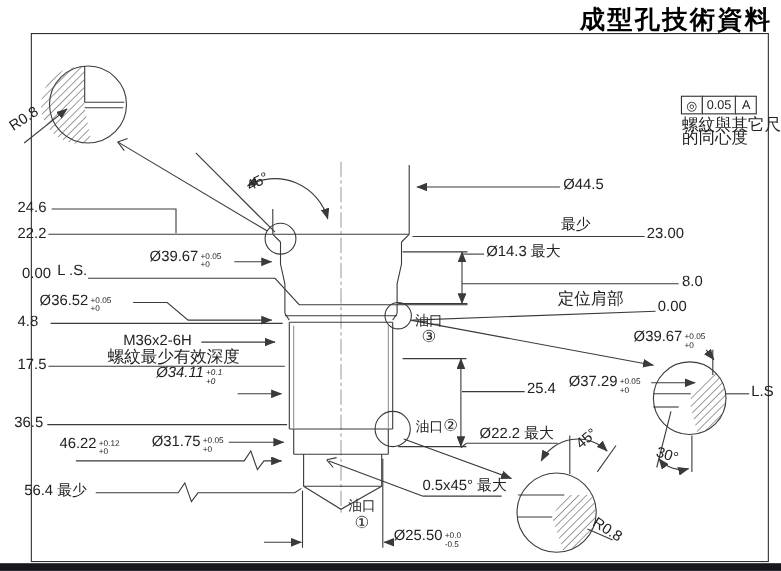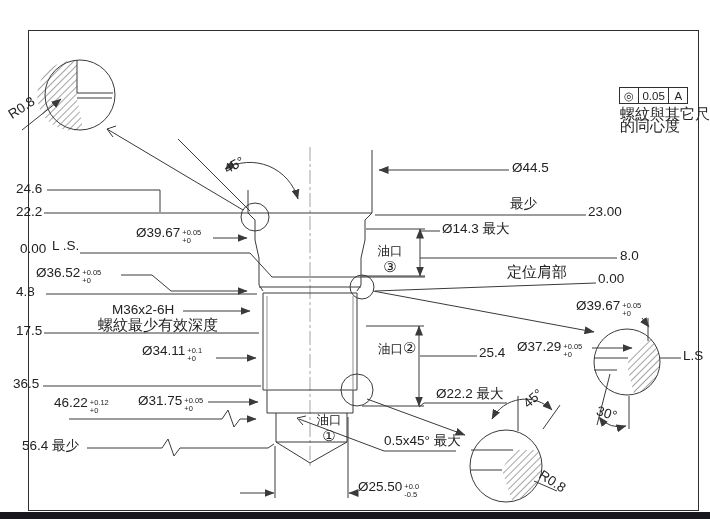--- a/index.html
+++ b/index.html
@@ -11,31 +11,32 @@
   .pagetitle{position:absolute;top:2px;right:8px;font-size:23px;font-weight:700;letter-spacing:2px;color:#000;}
   svg.linework{position:absolute;left:0;top:0;}
   .lbl{position:absolute;font-size:13.5px;line-height:1.05;white-space:nowrap;color:#222;}
   .sm{font-size:15px;}
   .big{font-size:16px;}
   .tol{display:inline-flex;flex-direction:column;font-size:7.5px;line-height:7.5px;vertical-align:2px;margin-left:2px;}
   .rot{transform-origin:left top;}
   .fcf{position:absolute;display:flex;}
   .fcf .cell{border:1.2px solid #2f2f2f;height:15px;display:flex;align-items:center;justify-content:center;
              font-size:11.5px;background:#fff;margin-left:-1.2px;}
-  .oil{position:absolute;text-align:center;font-size:12.5px;line-height:1.1;}
+  .oil{position:absolute;text-align:center;font-size:12.5px;line-height:1.1;margin-top:40px;}
   .oil .num{font-size:15px;}
   .bottombar{position:absolute;left:0;top:512px;width:710px;height:7px;background:#17171d;}
 </style>
 </head>
 <body>
 
 <div class="canvas">
 
   <div class="frame"></div>
 
+  <div class="pagetitle">成型孔技術資料</div>
 
   <div class="fcf" style="left:620px;top:87px;">
     <div class="cell" style="width:18px;">◎</div>
     <div class="cell" style="width:30px;">0.05</div>
     <div class="cell" style="width:18px;">A</div>
   </div>
   <div class="lbl sm" style="left:620px;top:106px;">螺紋與其它尺寸</div>
   <div class="lbl sm" style="left:620px;top:118px;">的同心度</div>
 
   <svg class="linework" width="710" height="519" viewBox="0 0 710 519">
@@ -167,21 +168,21 @@
   <div class="lbl" style="left:16px;top:285px;">4.8</div>
   <div class="lbl" style="left:136px;top:226px;">
     <span>Ø39.67</span><span class="tol">
         <span>+0.05</span>
         <span>+0</span>
       </span>
   </div>
   <div class="lbl" style="left:112px;top:303px;">M36x2-6H</div>
   <div class="lbl sm" style="left:98px;top:317px;">螺紋最少有效深度</div>
   <div class="lbl" style="left:16px;top:324px;">17.5</div>
-  <div class="lbl" style="left:142px;top:344px;">
+  <div class="lbl" style="left:142px;top:332px;font-style:italic;">
     <span>Ø34.11</span><span class="tol">
         <span>+0.1</span>
         <span>+0</span>
       </span>
   </div>
   <div class="lbl" style="left:13px;top:377px;">36.5</div>
   <div class="lbl" style="left:138px;top:394px;">
     <span>Ø31.75</span><span class="tol">
         <span>+0.05</span>
         <span>+0</span>

